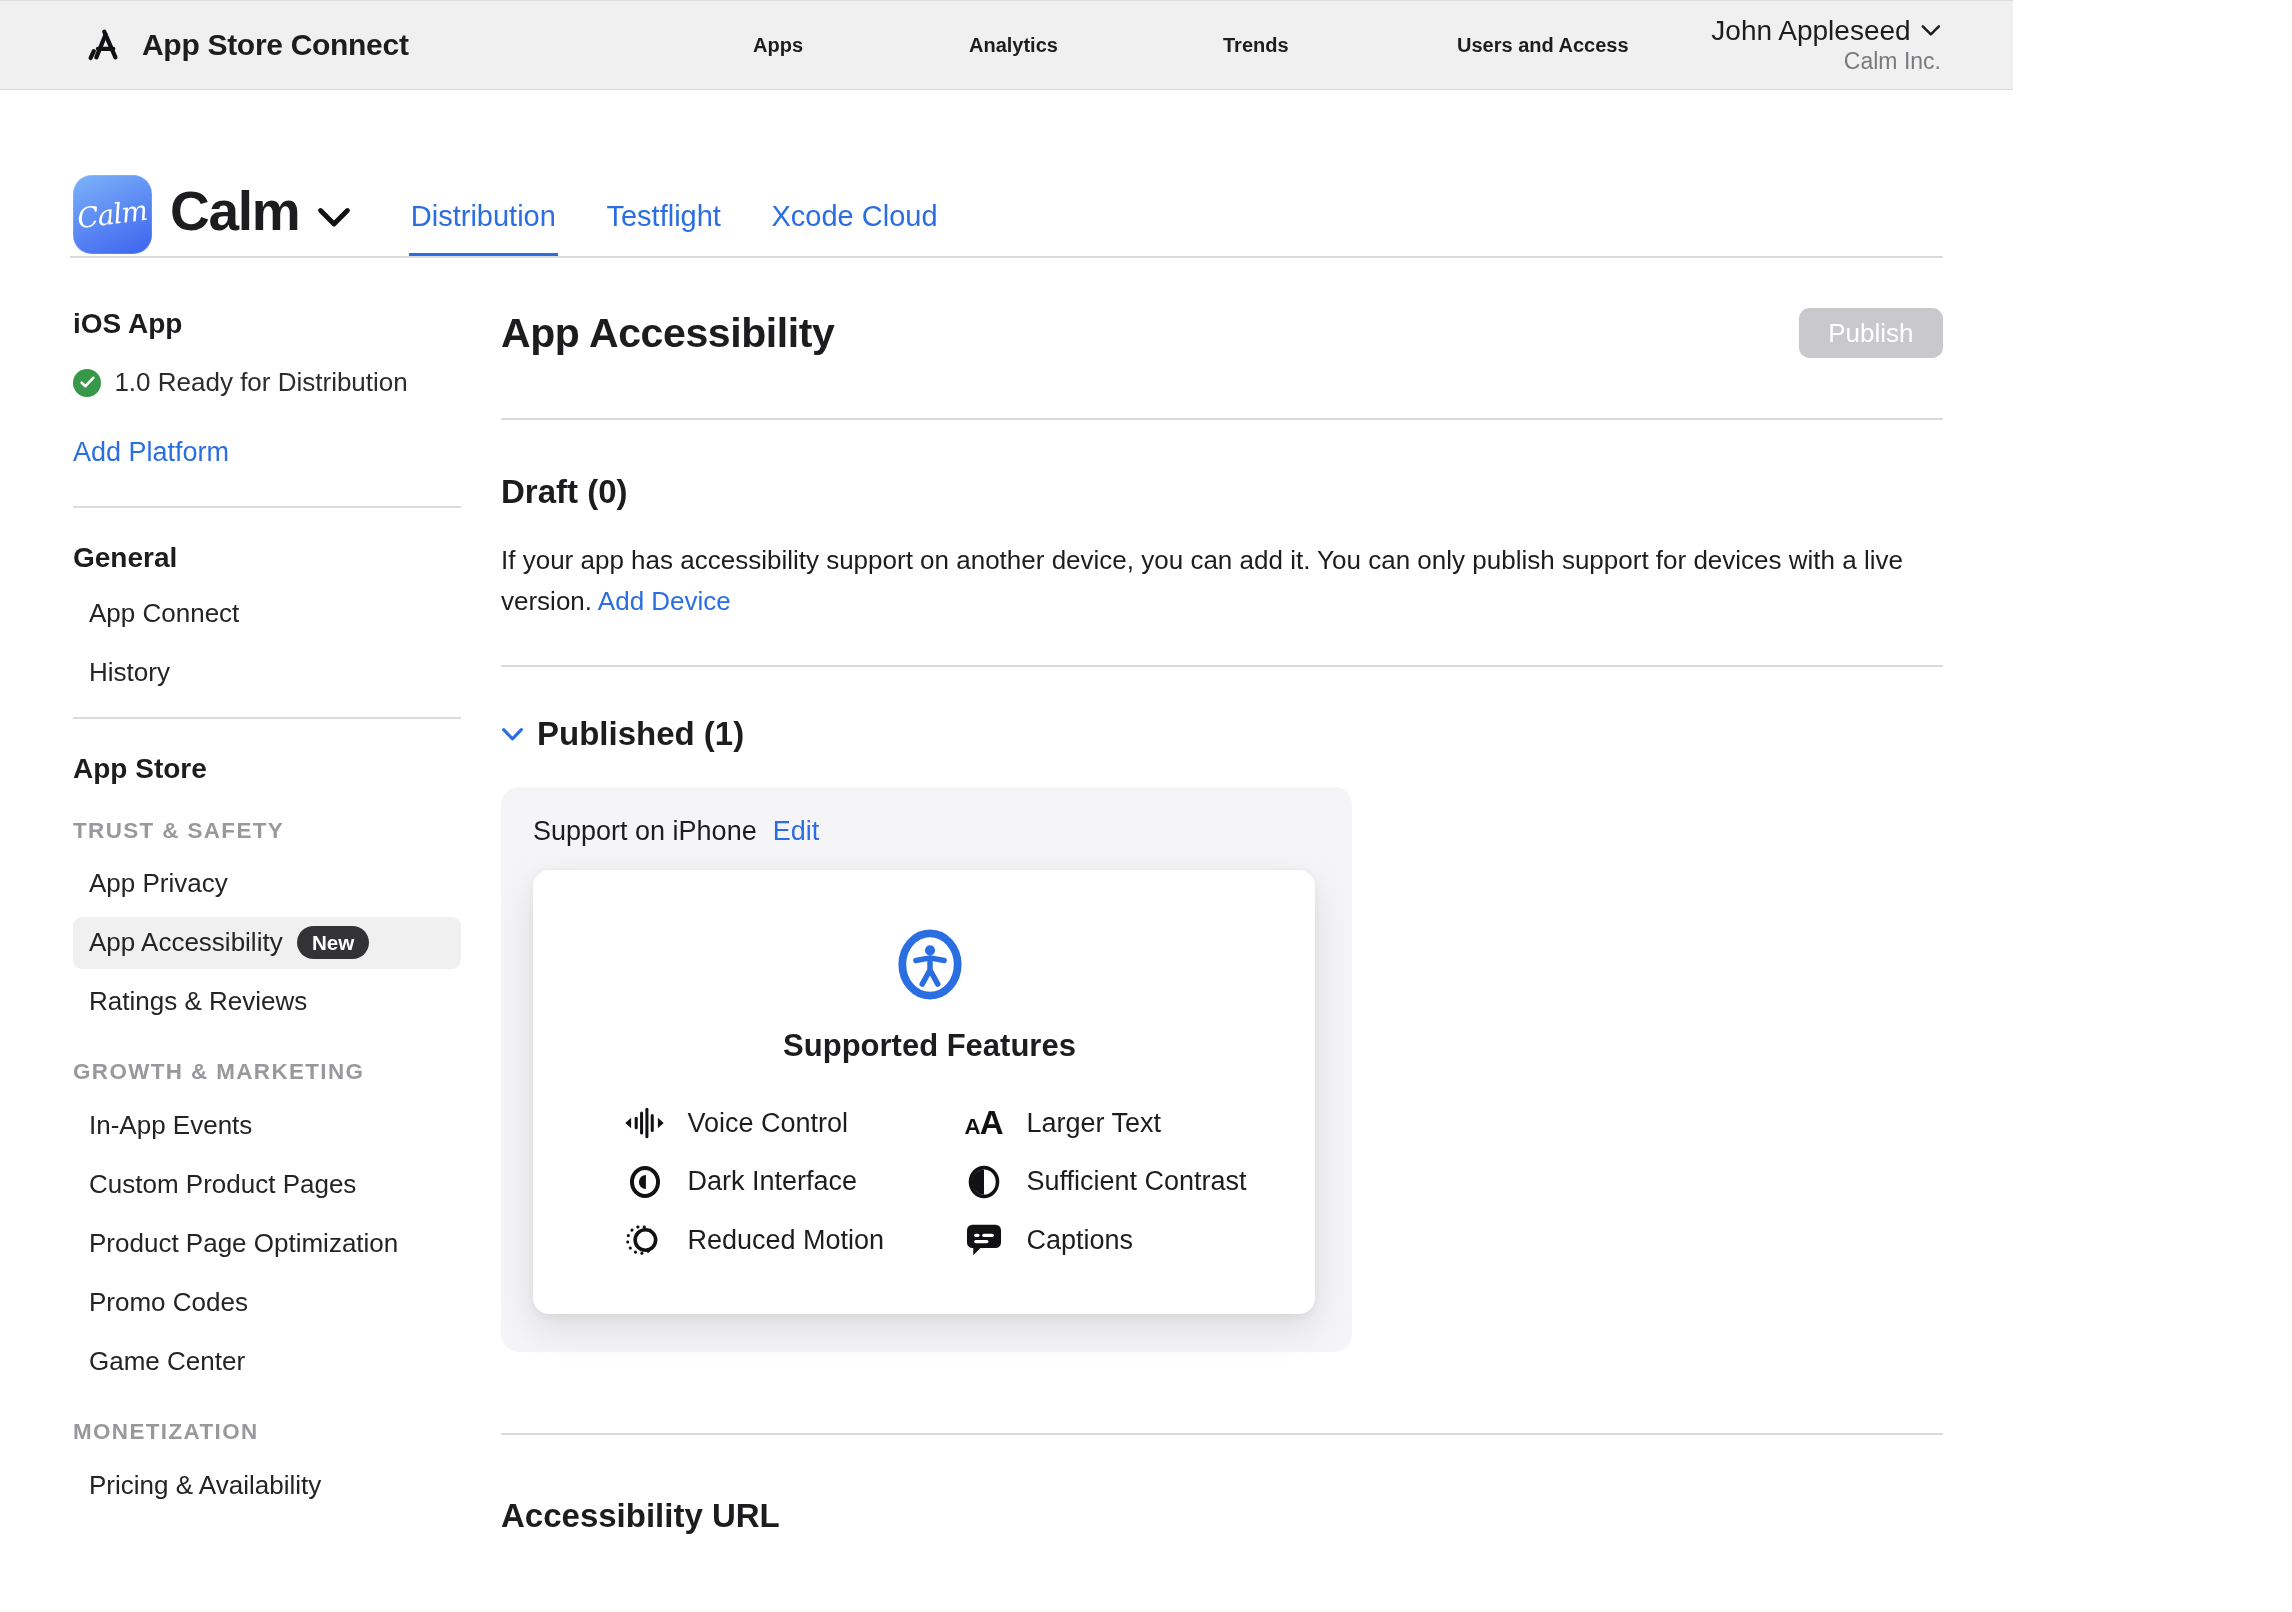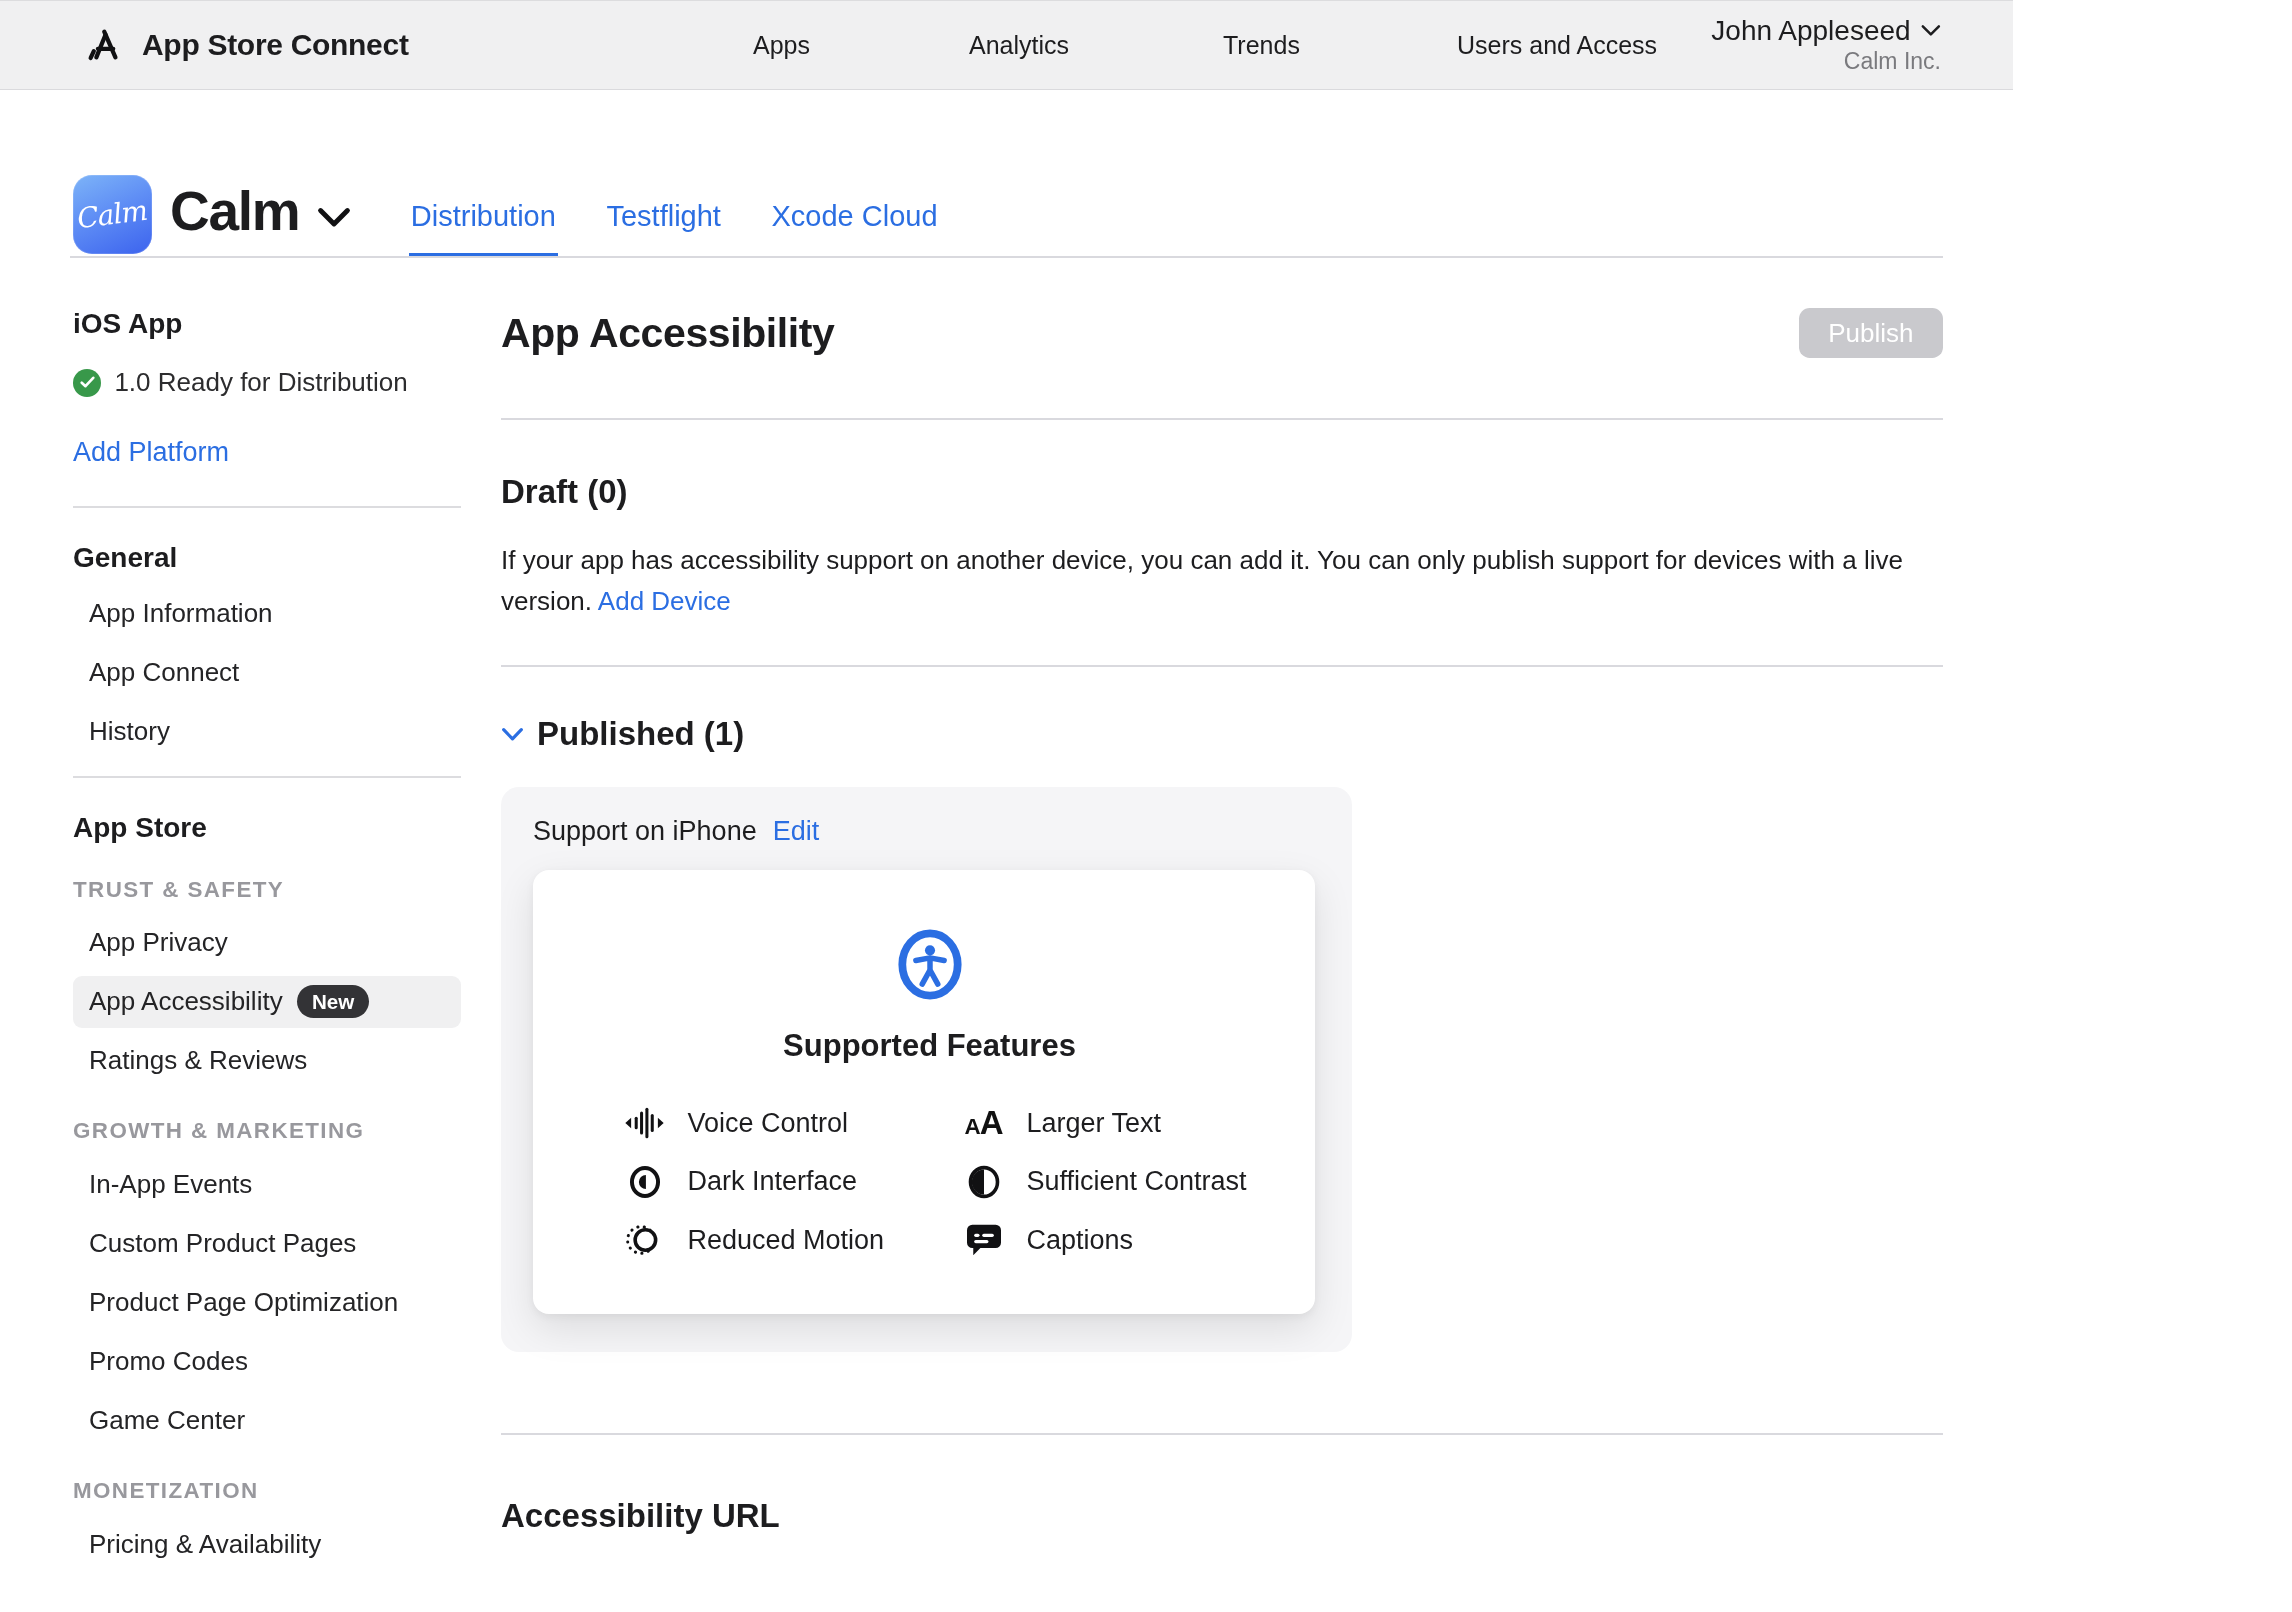--- a/index.html
+++ b/index.html
@@ -6,21 +6,21 @@
   html,body { margin:0; padding:0; background:#ffffff; }
   body { font-family:"Liberation Sans","DejaVu Sans",sans-serif; color:#1d1d1f; }
   .screen { position:relative; width:2013px; height:1612px; overflow:hidden; background:#ffffff; }
 
   
   .topbar { position:relative; height:90px; background:#f0f0f1; border-top:1.8px solid #dcdcde;
             border-bottom:0.9px solid #dadadd; display:flex; align-items:center; padding:0 72px 0 85px; }
   .brand { display:flex; align-items:center; gap:16px; }
   .brand-name { font-size:30px; font-weight:700; letter-spacing:-0.3px; }
   .topnav-item { position:absolute; top:0; height:100%; display:flex; align-items:center;
-                 font-size:25px; font-weight:400; color:#1d1d1f; cursor:pointer; }
+                 font-size:20px; font-weight:700; color:#1d1d1f; cursor:pointer; }
   .nav-apps { left:753px; } .nav-analytics { left:969px; } .nav-trends { left:1223px; } .nav-users { left:1457px; }
   .user-menu { position:absolute; right:72px; top:50%; transform:translateY(-50%); text-align:right; cursor:pointer; }
   .user-name-row { display:flex; align-items:center; justify-content:flex-end; gap:10.7px;
                    font-size:28px; color:#1d1d1f; line-height:32px; }
   .user-org { font-size:23px; color:#7a7a7e; line-height:29px; }
 
   
   .app-header { position:relative; height:168px; background:#fff; }
   .app-icon { position:absolute; left:73px; top:85px; width:79px; height:79px; border-radius:19px;
               background:linear-gradient(155deg,#7db4f8 0%,#5f8ef5 45%,#3c63ee 100%);
@@ -154,21 +154,20 @@
             <polyline points="2,7.5 6.2,11.5 15,2"></polyline>
           </svg>
         </span>
         <span>1.0 Ready for Distribution</span>
       </div>
       <span class="side-link">Add Platform</span>
       <hr class="side-divider">
 
       <h3 class="side-head mt-head">General</h3>
       <ul class="side-list">
-        <li class="side-item">App Information</li>
         <li class="side-item">App Connect</li>
         <li class="side-item">History</li>
       </ul>
       <hr class="side-divider" style="margin-top:14.3px;">
 
       <h3 class="side-head mt-head">App Store</h3>
 
       <div class="group-label" style="margin-top:32px;">TRUST &amp; SAFETY</div>
       <ul class="side-list">
         <li class="side-item">App Privacy</li>

